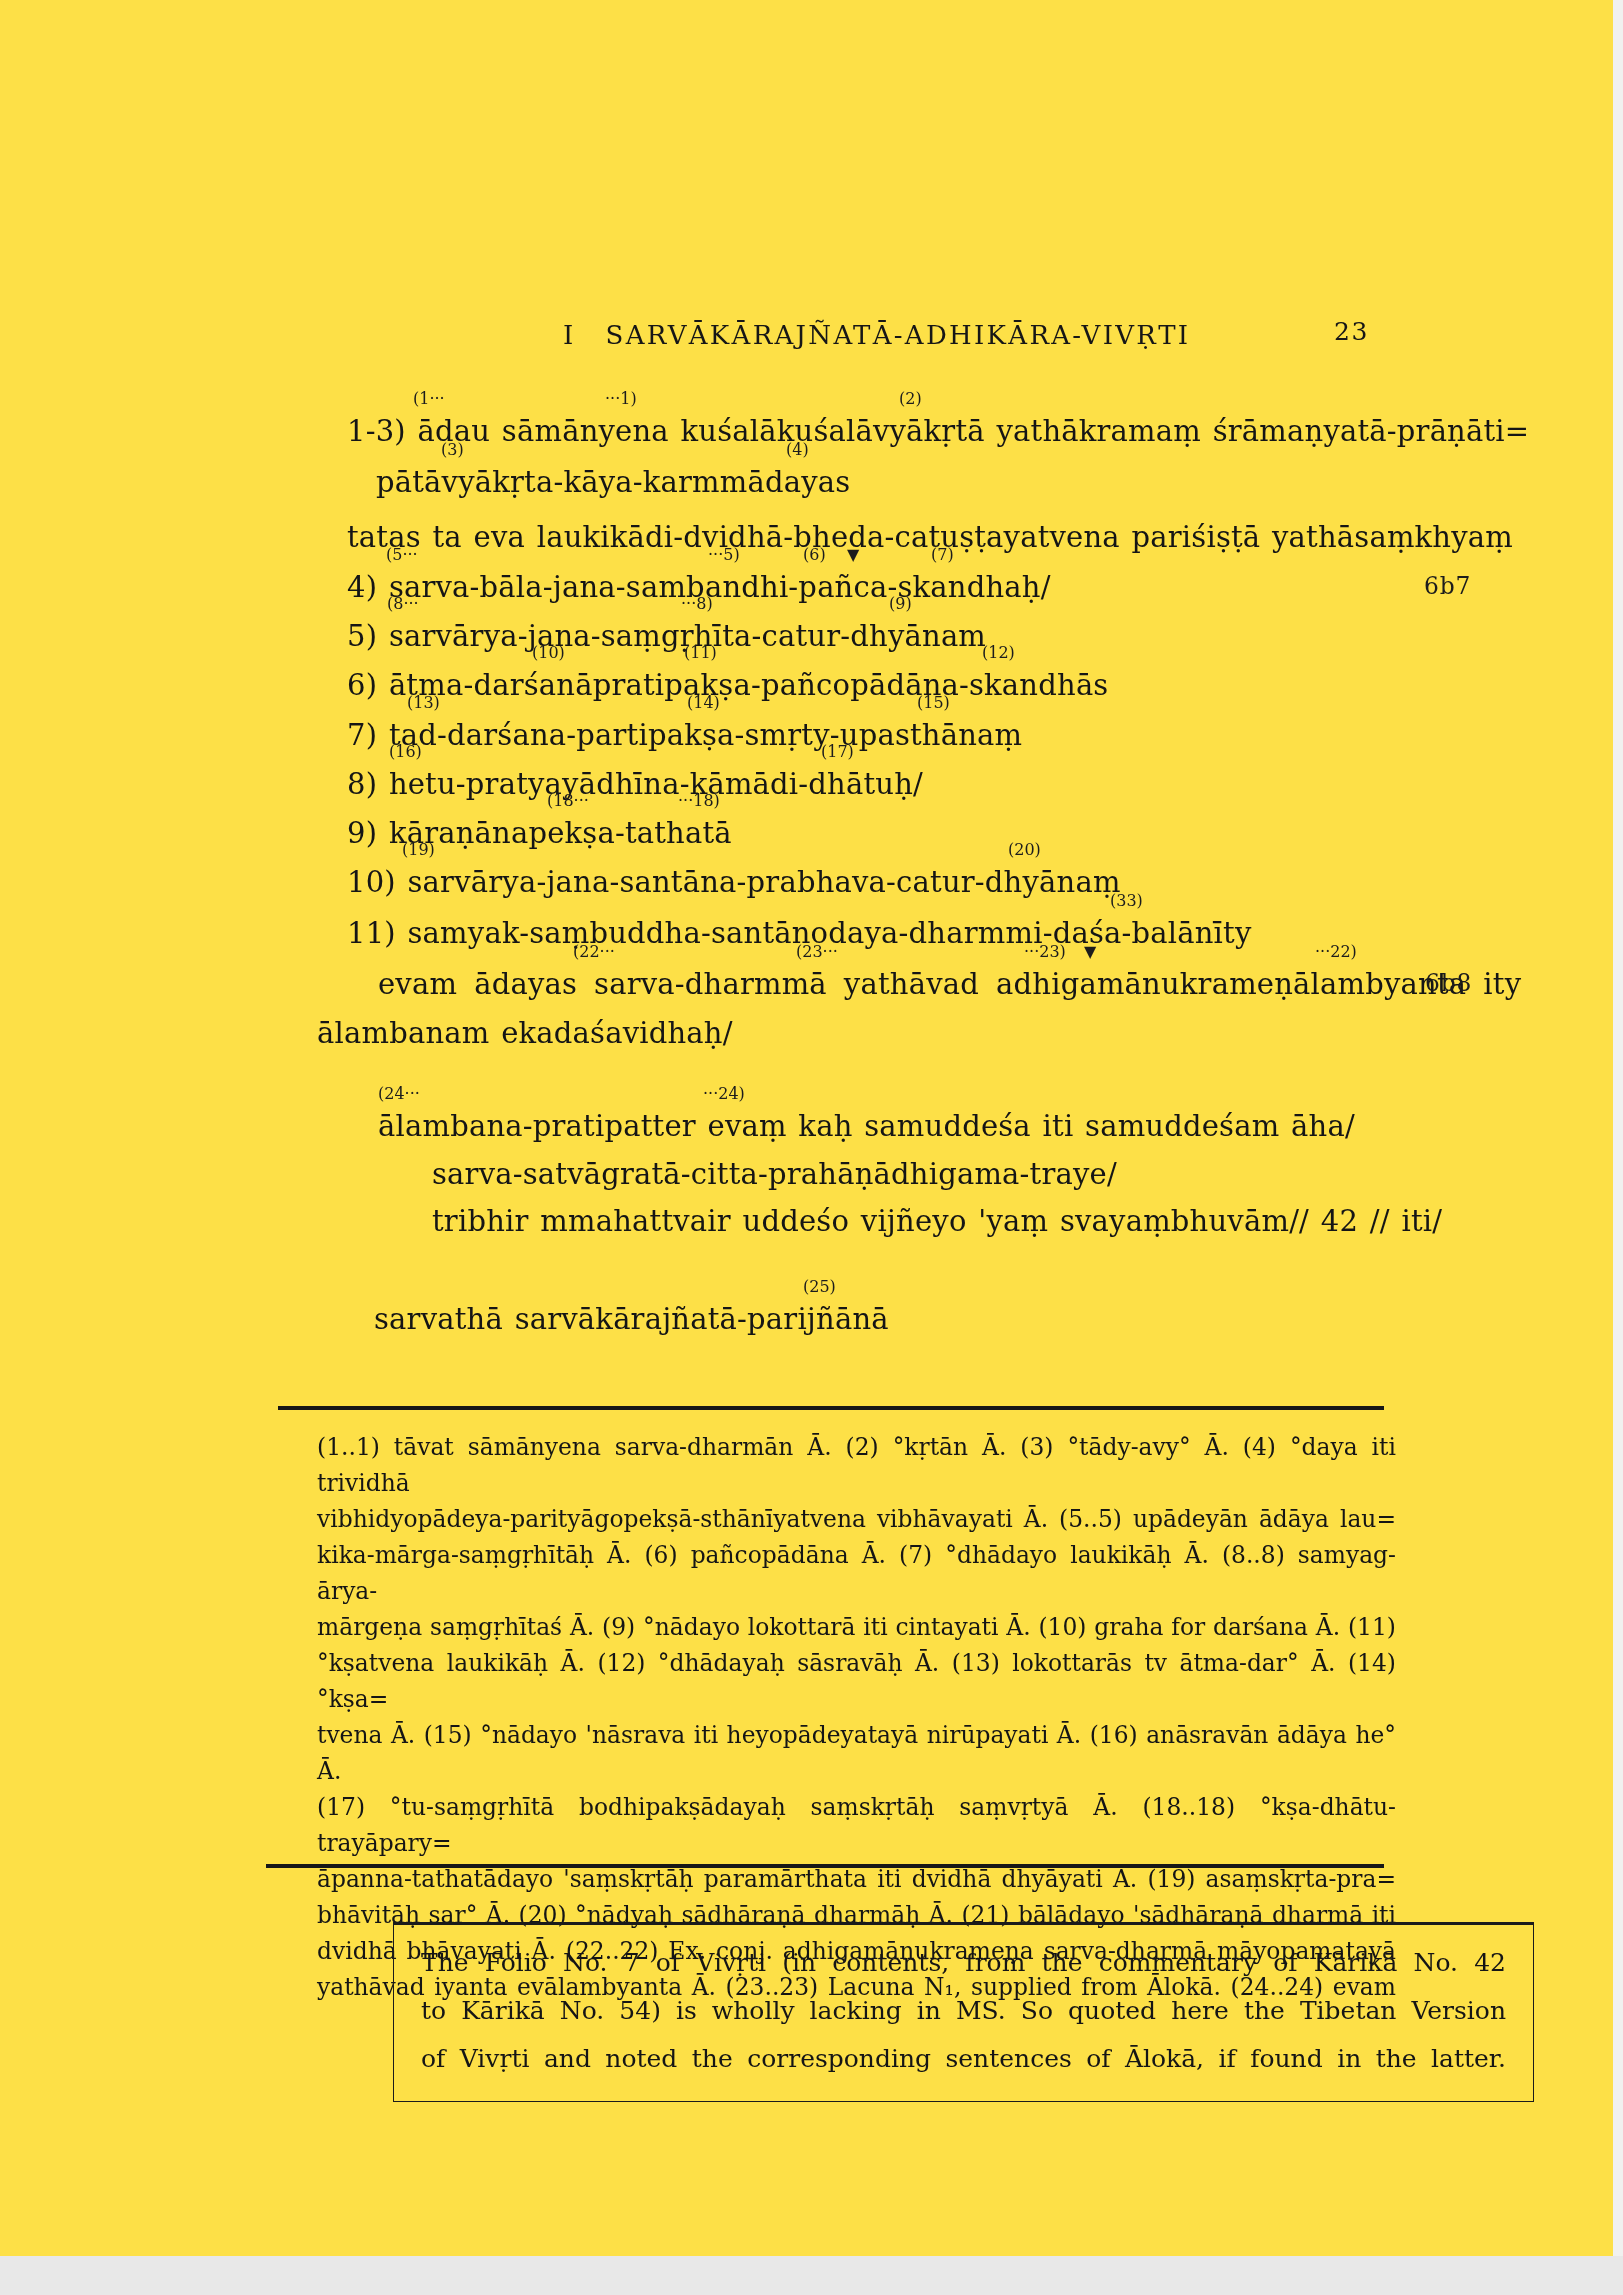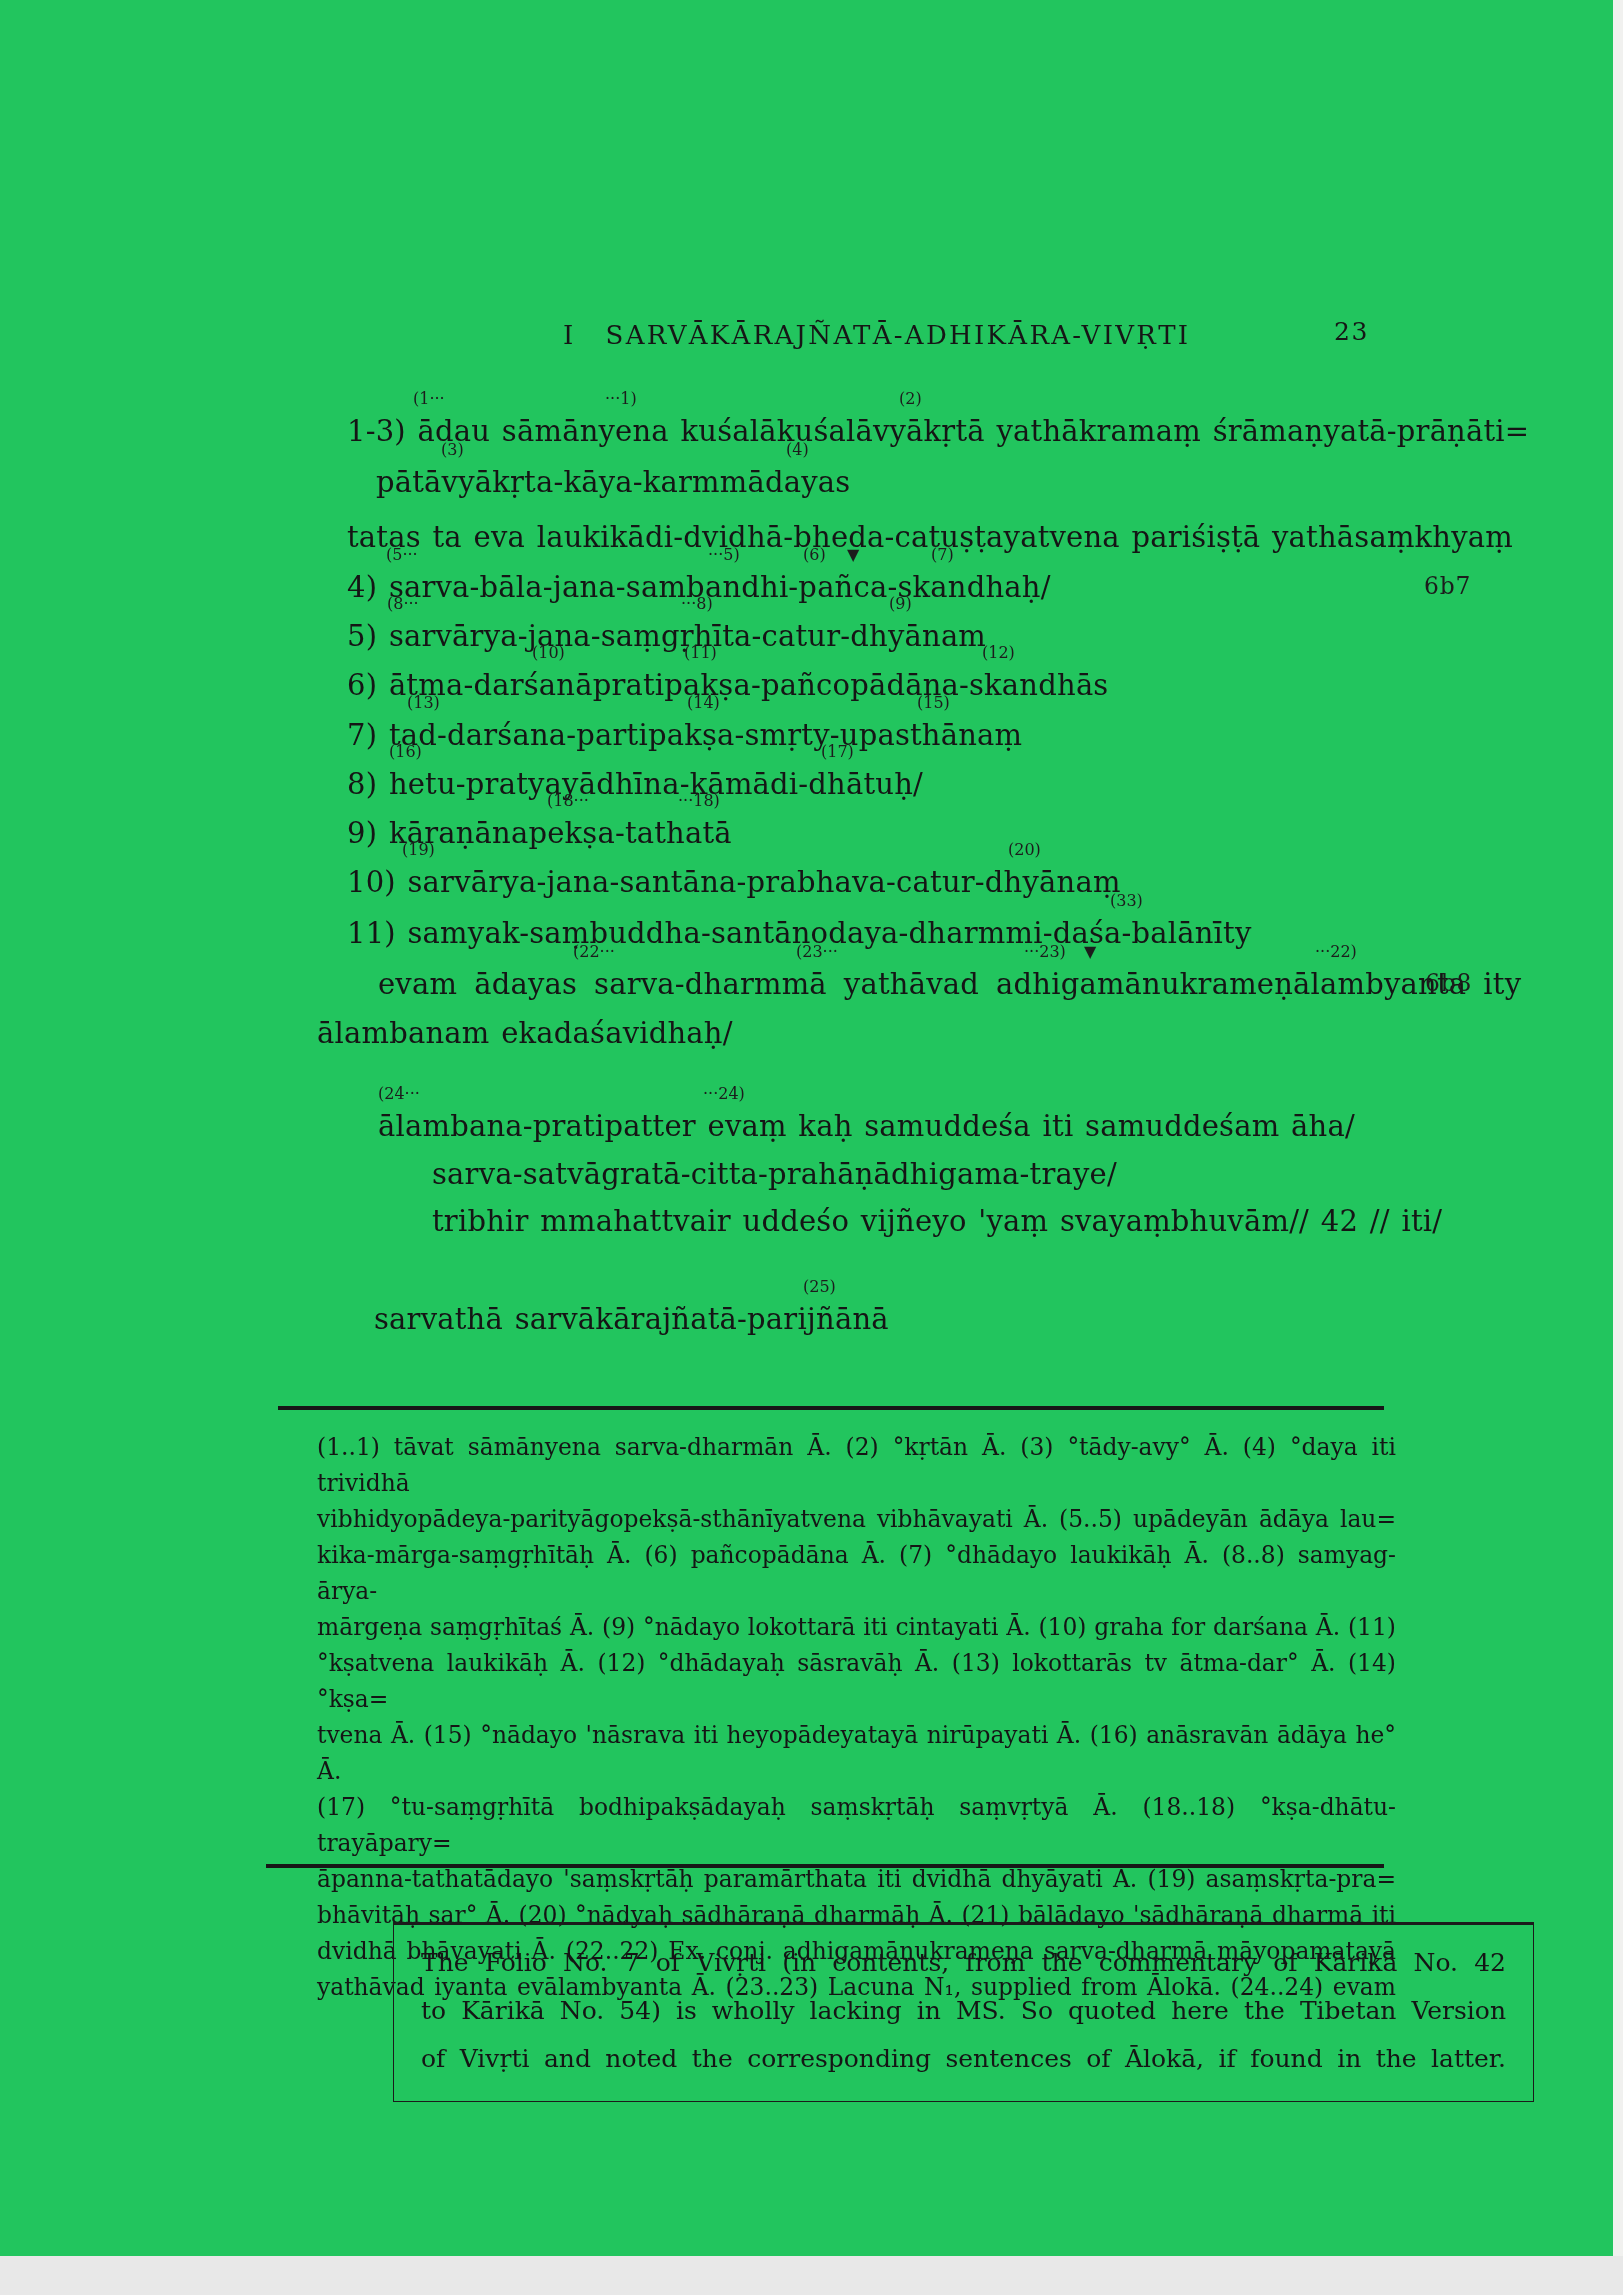--- a/index.html
+++ b/index.html
@@ -1,19 +1,19 @@
 <!DOCTYPE html>
 <html style="font-size:12px"><head>
 <meta charset="utf-8">
 <style>
   html,body{margin:0;padding:0;background:#ffffff;}
   #page{
     position:relative;
     width:1624px;height:2295px;
-    background:#22c55e;
+    background:#fde047;
     font-family:"DejaVu Serif","Liberation Serif",serif;
     color:#161616;
     overflow:hidden;
   }
   
   .runhead{position:absolute;top:320px;left:563px;font-size:26px;letter-spacing:2.3px;white-space:nowrap;}
   .runhead .chap{margin-right:30px;}
   .pagenum{position:absolute;top:317px;left:1334px;font-size:25px;letter-spacing:1.5px;}
   
   .tline{position:absolute;white-space:nowrap;font-size:29px;letter-spacing:0.2px;word-spacing:2.3px;color:#151515;}

